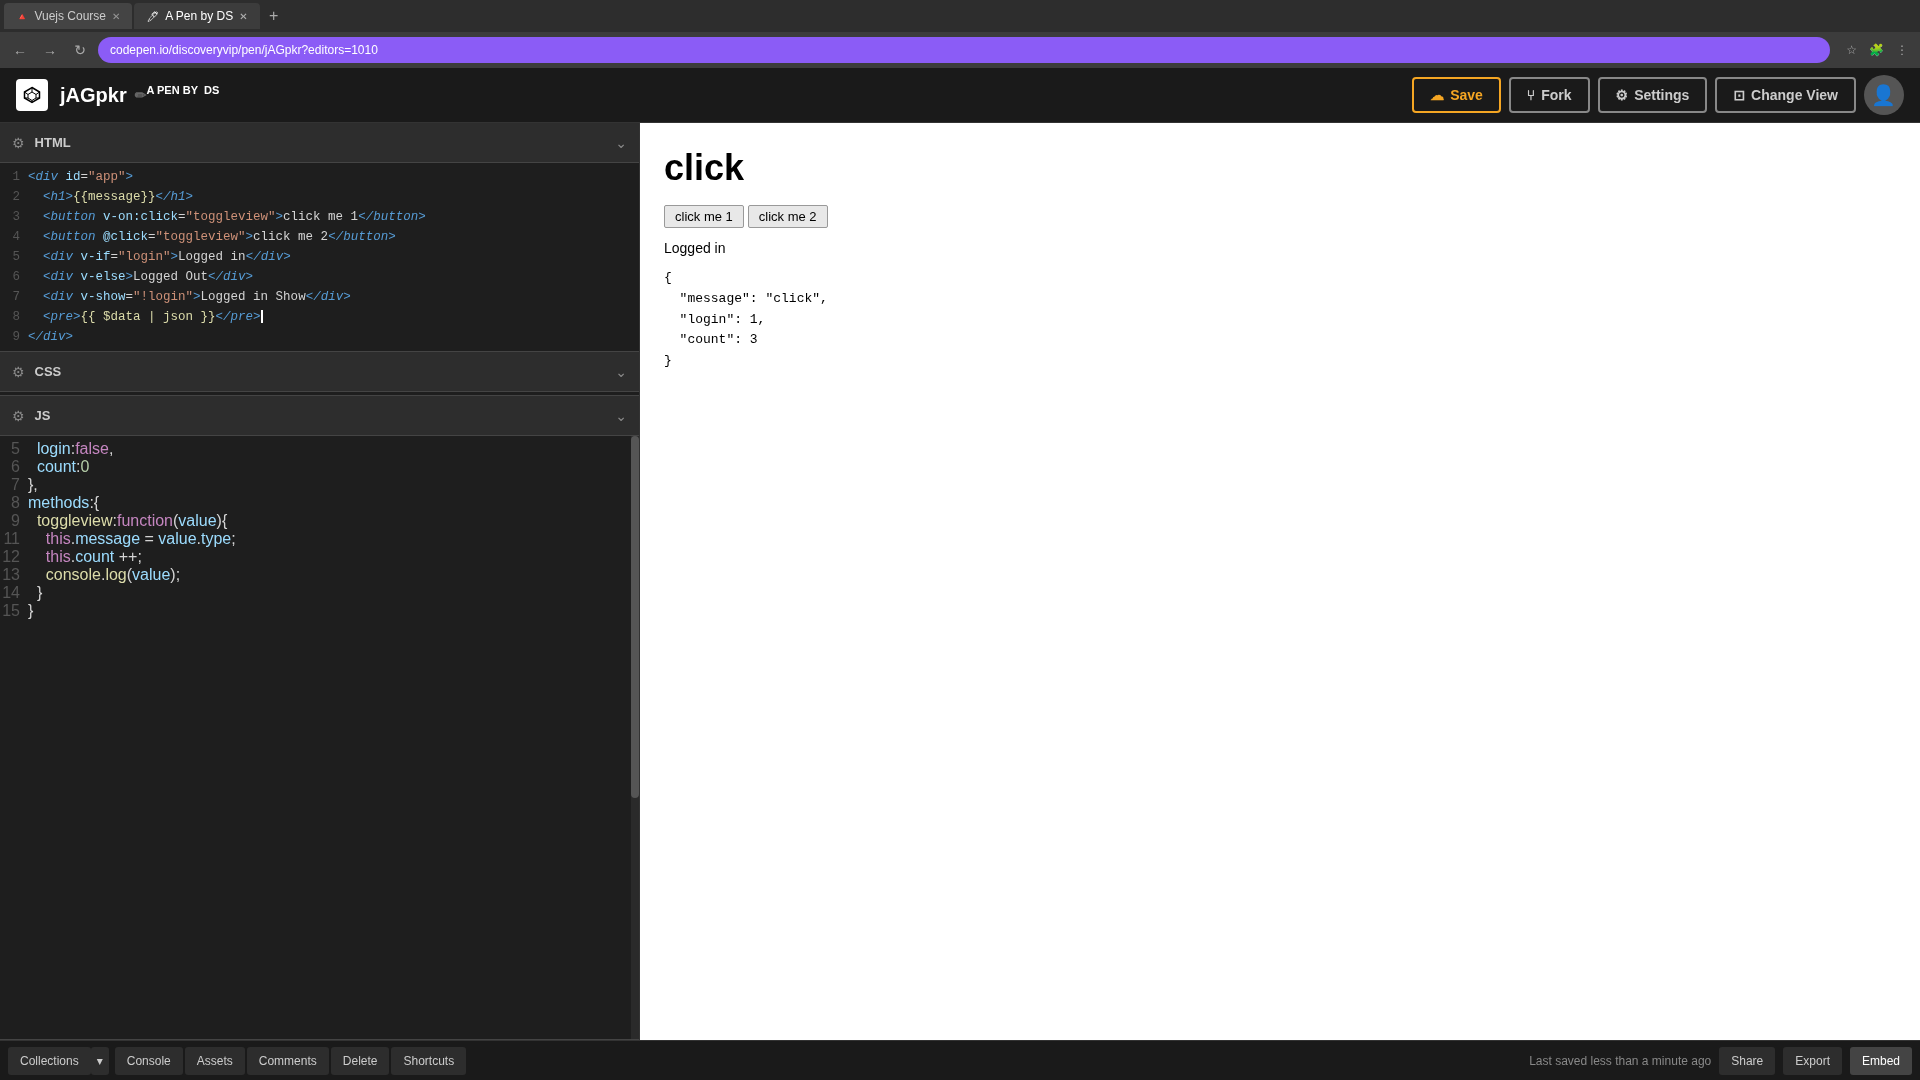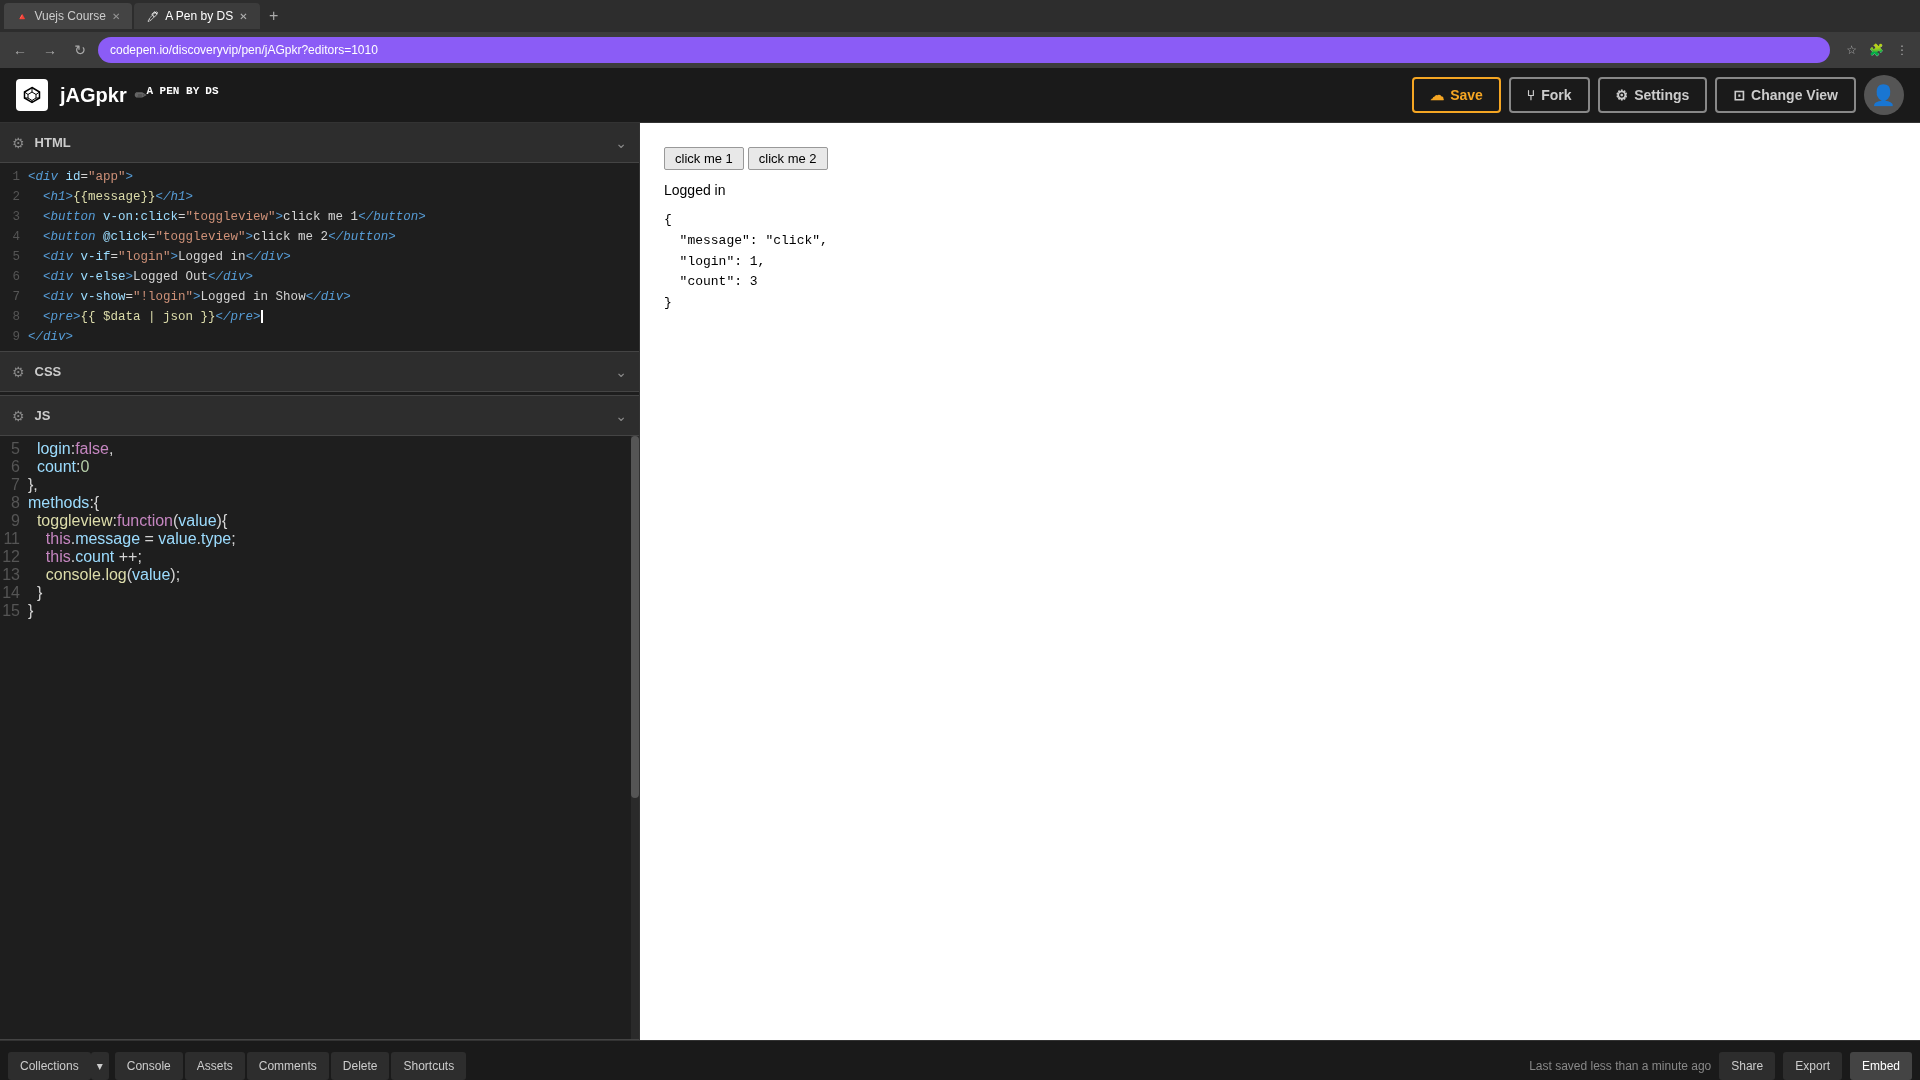--- a/index.html
+++ b/index.html
@@ -19,21 +19,21 @@
     .browser-action-btn { color: #aaa; cursor: pointer; font-size: 12px; padding: 2px 4px; }
 
     
     .codepen-header { background: #1a1a1a; height: 55px; display: flex; align-items: center; padding: 0 16px; border-bottom: 1px solid #333; }
     .cp-logo { width: 32px; height: 32px; background: #fff; border-radius: 4px; display: flex; align-items: center; justify-content: center; margin-right: 12px; }
     .cp-logo svg { width: 20px; height: 20px; }
     .pen-title-area { display: flex; flex-direction: row; }
     .pen-title { color: #fff; font-size: 20px; font-weight: bold; display: flex; align-items: center; gap: 8px; }
     .pen-title .edit-icon { color: #666; font-size: 14px; cursor: pointer; }
     .pen-by { color: #888; font-size: 11px; }
-    .pen-by span { color: #fff; font-weight: bold; font-family: Liberation Mono, monospace; }
+    .pen-by span { color: #fff; font-weight: bold; }
     .header-spacer { flex: 1; }
     .header-btns { display: flex; gap: 8px; align-items: center; }
     .header-btn { height: 36px; padding: 0 16px; border-radius: 4px; font-size: 14px; font-weight: bold; cursor: pointer; display: flex; align-items: center; gap: 6px; border: 2px solid transparent; }
     .btn-save { background: transparent; border-color: #f5a623; color: #f5a623; }
     .btn-fork { background: transparent; border-color: #888; color: #ccc; }
     .btn-settings { background: transparent; border-color: #888; color: #ccc; }
     .btn-changeview { background: transparent; border-color: #888; color: #ccc; }
     .user-avatar { width: 40px; height: 40px; background: #555; border-radius: 50%; overflow: hidden; cursor: pointer; display: flex; align-items: center; justify-content: center; }
 
     
@@ -77,21 +77,21 @@
     .preview-content { flex: 1; padding: 24px; font-family: Arial, sans-serif; background: #fff; color: #000; overflow: auto; }
     .preview-h1 { font-size: 36px; font-weight: bold; margin-bottom: 16px; }
     .preview-btns { display: flex; gap: 4px; margin-bottom: 12px; }
     .preview-btn { padding: 3px 10px; border: 1px solid #999; background: #e8e8e8; font-size: 13px; cursor: pointer; border-radius: 2px; }
     .preview-logged { font-size: 14px; margin-bottom: 12px; color: #000; }
     .preview-json { font-family: 'Courier New', monospace; font-size: 13px; color: #000; white-space: pre; line-height: 1.6; }
     .json-key { color: #000; }
     .json-str { color: #000; }
 
     
-    .bottom-bar { height: 40px; background: #1a1a1a; border-top: 1px solid #333; display: flex; align-items: flex-end; padding: 0 8px; gap: 2px; }
+    .bottom-bar { height: 40px; background: #1a1a1a; border-top: 1px solid #333; display: flex; align-items: center; padding: 0 8px; gap: 2px; }
     .bottom-btn { height: 28px; padding: 0 12px; background: #2d2d2d; color: #ccc; font-size: 12px; border: none; border-radius: 3px; cursor: pointer; display: flex; align-items: center; gap: 4px; }
     .bottom-btn-dropdown { padding: 0 6px; }
     .collections-group { display: flex; align-items: center; }
     .bottom-spacer { flex: 1; }
     .bottom-right { display: flex; align-items: center; gap: 8px; }
     .save-status { color: #888; font-size: 12px; }
     .bottom-right-btn { height: 28px; padding: 0 12px; background: #2d2d2d; color: #ccc; font-size: 12px; border: none; border-radius: 3px; cursor: pointer; }
     .btn-embed { background: #444; color: #fff; }
 
     
@@ -289,20 +289,21 @@
 
         <div style="position:absolute;right:0;top:0;bottom:0;width:8px;background:#2a2a2a;">
           <div style="background:#555;height:60%;margin-top:0;border-radius:4px;"></div>
         </div>
       </div>
     </div>
   </div>
 
   <div class="preview-panel">
     <div class="preview-content">
+      <h1 class="preview-h1">click</h1>
       <div class="preview-btns">
         <button class="preview-btn">click me 1</button>
         <button class="preview-btn">click me 2</button>
       </div>
       <div class="preview-logged">Logged in</div>
       <div class="preview-json">{
   <span class="json-key">"message"</span>: <span class="json-str">"click"</span>,
   <span class="json-key">"login"</span>: 1,
   <span class="json-key">"count"</span>: 3
 }</div>

